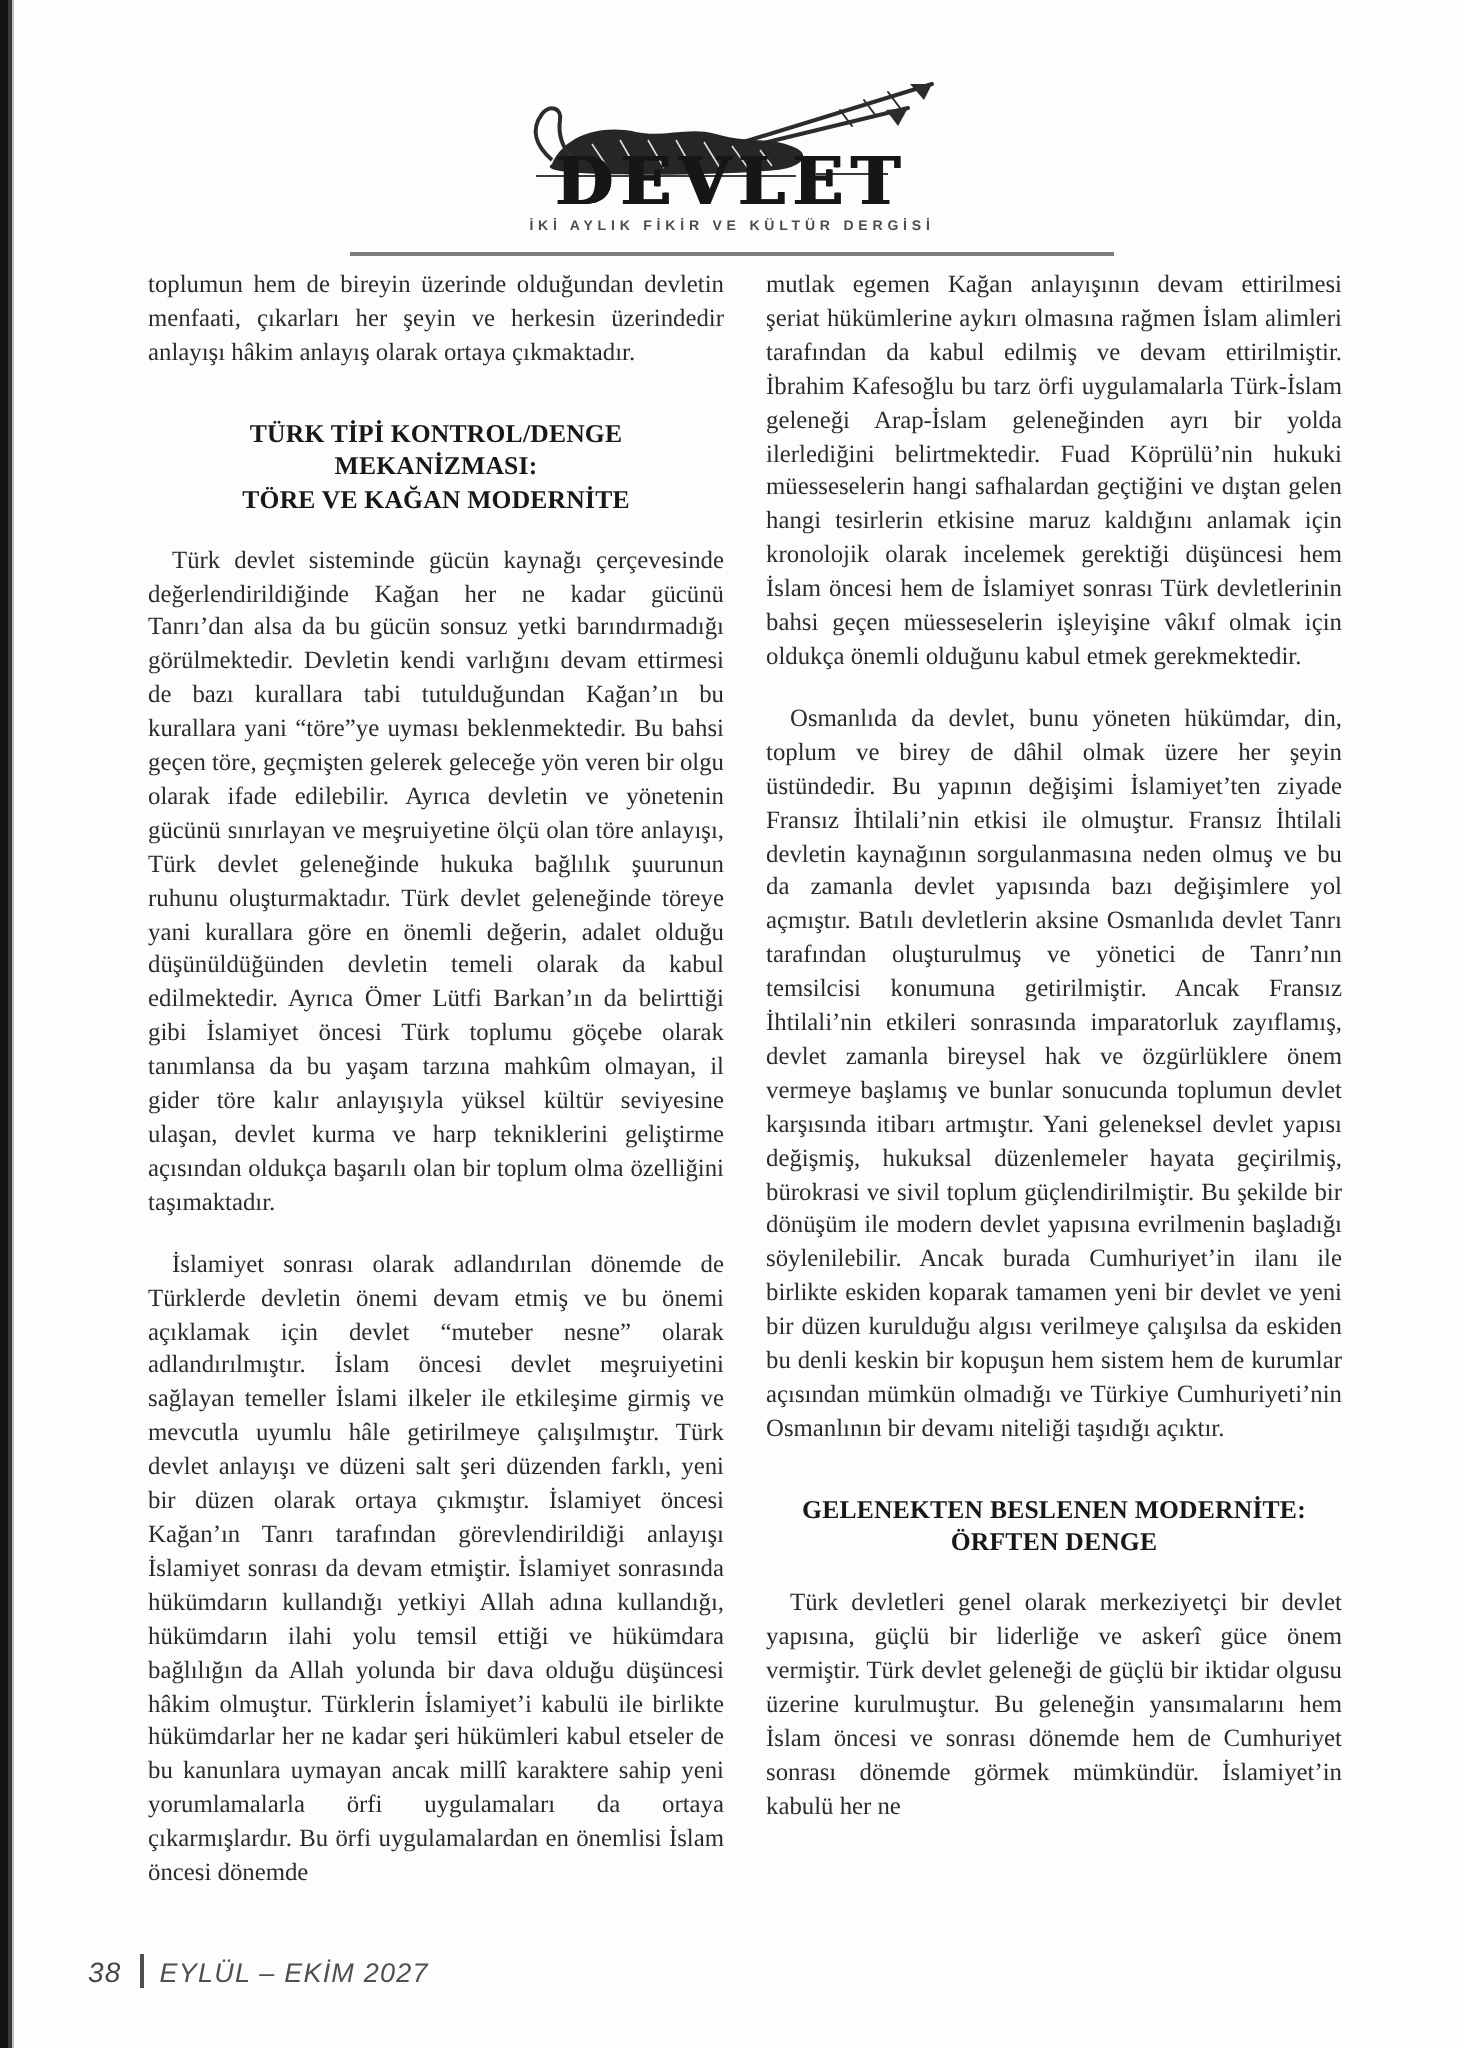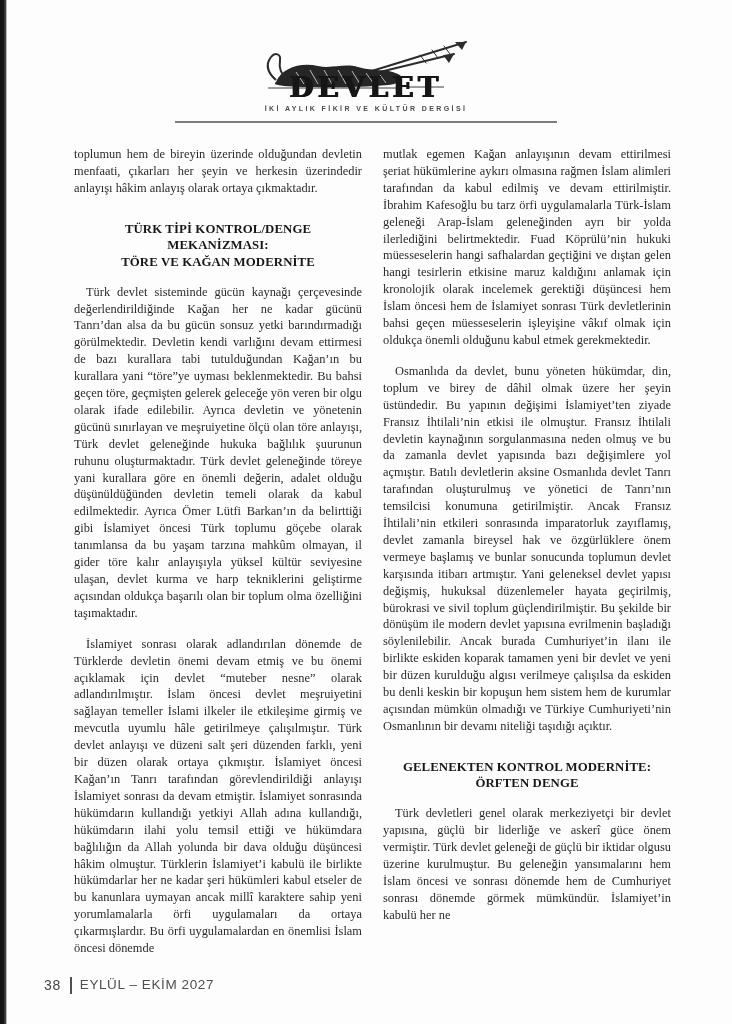--- a/index.html
+++ b/index.html
@@ -25,42 +25,42 @@
     position:absolute;left:0;top:30px;width:732px;
     text-align:center;
   }
   .masthead-illustration{
     display:block;margin:0 auto -16px auto;
     width:236px;height:60px;
   }
   .magazine-title{
     font-family:"DejaVu Serif","Liberation Serif",serif;
     font-weight:700;
-    font-size:28px;
+    font-size:33px;
     letter-spacing:4px;
     color:#161616;
     line-height:1;
     text-shadow:0.6px 0 0 #161616,-0.6px 0 0 #161616;
   }
   .magazine-subtitle{
     margin-top:3px;
     font-family:"Liberation Sans",sans-serif;
     font-size:7px;
     letter-spacing:2.4px;
     color:#4c4c4c;
     font-weight:700;
   }
   .masthead-rule{
     margin:9px auto 0 auto;
     width:382px;height:2px;
     background:#7e7e7e;
   }
   
   .article{
-    position:absolute;left:74px;top:146px;
+    position:absolute;left:74px;top:134px;
     width:597px;height:830px;
     display:flex;
     column-gap:21px;
     overflow:hidden;
   }
   .col{
     width:292px;
     overflow:hidden;
     color:#2b2b2b;
     font-size:12.4px;
@@ -74,25 +74,26 @@
     text-align:center;
     font-size:12.8px;
     line-height:1.3;
     color:#181818;
     font-weight:700;
     letter-spacing:0.1px;
   }
   
   .footer{
     position:absolute;left:44px;top:977px;
-    display:flex;align-items:flex-start;
+    display:flex;align-items:flex-end;
     font-family:"Liberation Sans",sans-serif;
     color:#4f4f4f;
     font-size:13.5px;
     letter-spacing:0.6px;
+    font-style:italic;
   }
   .footer .page-number{font-size:14px;color:#454545;}
   .footer .sep{
     display:inline-block;width:2px;height:17px;
     background:#4f4f4f;margin:0 8px 0 9px;
   }
 </style>
 </head>
 <body>
 
@@ -136,21 +137,21 @@
         <span>TÖRE VE KAĞAN MODERNİTE</span>
       </h3>
       <p class="indent">Türk devlet sisteminde gücün kaynağı çerçevesinde değerlendirildiğinde Kağan her ne kadar gücünü Tanrı’dan alsa da bu gücün sonsuz yetki barındırmadığı görülmektedir. Devletin kendi varlığını devam ettirmesi de bazı kurallara tabi tutulduğundan Kağan’ın bu kurallara yani “töre”ye uyması beklenmektedir. Bu bahsi geçen töre, geçmişten gelerek geleceğe yön veren bir olgu olarak ifade edilebilir. Ayrıca devletin ve yönetenin gücünü sınırlayan ve meşruiyetine ölçü olan töre anlayışı, Türk devlet geleneğinde hukuka bağlılık şuurunun ruhunu oluşturmaktadır. Türk devlet geleneğinde töreye yani kurallara göre en önemli değerin, adalet olduğu düşünüldüğünden devletin temeli olarak da kabul edilmektedir. Ayrıca Ömer Lütfi Barkan’ın da belirttiği gibi İslamiyet öncesi Türk toplumu göçebe olarak tanımlansa da bu yaşam tarzına mahkûm olmayan, il gider töre kalır anlayışıyla yüksel kültür seviyesine ulaşan, devlet kurma ve harp tekniklerini geliştirme açısından oldukça başarılı olan bir toplum olma özelliğini taşımaktadır.</p>
       <p class="indent">İslamiyet sonrası olarak adlandırılan dönemde de Türklerde devletin önemi devam etmiş ve bu önemi açıklamak için devlet “muteber nesne” olarak adlandırılmıştır. İslam öncesi devlet meşruiyetini sağlayan temeller İslami ilkeler ile etkileşime girmiş ve mevcutla uyumlu hâle getirilmeye çalışılmıştır. Türk devlet anlayışı ve düzeni salt şeri düzenden farklı, yeni bir düzen olarak ortaya çıkmıştır. İslamiyet öncesi Kağan’ın Tanrı tarafından görevlendirildiği anlayışı İslamiyet sonrası da devam etmiştir. İslamiyet sonrasında hükümdarın kullandığı yetkiyi Allah adına kullandığı, hükümdarın ilahi yolu temsil ettiği ve hükümdara bağlılığın da Allah yolunda bir dava olduğu düşüncesi hâkim olmuştur. Türklerin İslamiyet’i kabulü ile birlikte hükümdarlar her ne kadar şeri hükümleri kabul etseler de bu kanunlara uymayan ancak millî karaktere sahip yeni yorumlamalarla örfi uygulamaları da ortaya çıkarmışlardır. Bu örfi uygulamalardan en önemlisi İslam öncesi dönemde</p>
     </div>
 
     <div class="col">
       <p>mutlak egemen Kağan anlayışının devam ettirilmesi şeriat hükümlerine aykırı olmasına rağmen İslam alimleri tarafından da kabul edilmiş ve devam ettirilmiştir. İbrahim Kafesoğlu bu tarz örfi uygulamalarla Türk-İslam geleneği Arap-İslam geleneğinden ayrı bir yolda ilerlediğini belirtmektedir. Fuad Köprülü’nin hukuki müesseselerin hangi safhalardan geçtiğini ve dıştan gelen hangi tesirlerin etkisine maruz kaldığını anlamak için kronolojik olarak incelemek gerektiği düşüncesi hem İslam öncesi hem de İslamiyet sonrası Türk devletlerinin bahsi geçen müesseselerin işleyişine vâkıf olmak için oldukça önemli olduğunu kabul etmek gerekmektedir.</p>
       <p class="indent">Osmanlıda da devlet, bunu yöneten hükümdar, din, toplum ve birey de dâhil olmak üzere her şeyin üstündedir. Bu yapının değişimi İslamiyet’ten ziyade Fransız İhtilali’nin etkisi ile olmuştur. Fransız İhtilali devletin kaynağının sorgulanmasına neden olmuş ve bu da zamanla devlet yapısında bazı değişimlere yol açmıştır. Batılı devletlerin aksine Osmanlıda devlet Tanrı tarafından oluşturulmuş ve yönetici de Tanrı’nın temsilcisi konumuna getirilmiştir. Ancak Fransız İhtilali’nin etkileri sonrasında imparatorluk zayıflamış, devlet zamanla bireysel hak ve özgürlüklere önem vermeye başlamış ve bunlar sonucunda toplumun devlet karşısında itibarı artmıştır. Yani geleneksel devlet yapısı değişmiş, hukuksal düzenlemeler hayata geçirilmiş, bürokrasi ve sivil toplum güçlendirilmiştir. Bu şekilde bir dönüşüm ile modern devlet yapısına evrilmenin başladığı söylenilebilir. Ancak burada Cumhuriyet’in ilanı ile birlikte eskiden koparak tamamen yeni bir devlet ve yeni bir düzen kurulduğu algısı verilmeye çalışılsa da eskiden bu denli keskin bir kopuşun hem sistem hem de kurumlar açısından mümkün olmadığı ve Türkiye Cumhuriyeti’nin Osmanlının bir devamı niteliği taşıdığı açıktır.</p>
       <h3>
-        <span>GELENEKTEN KONTROL MODERNİTE:</span><br>
+        <span>GELENEKTEN BESLENEN MODERNİTE:</span><br>
         <span>ÖRFTEN DENGE</span>
       </h3>
       <p class="indent">Türk devletleri genel olarak merkeziyetçi bir devlet yapısına, güçlü bir liderliğe ve askerî güce önem vermiştir. Türk devlet geleneği de güçlü bir iktidar olgusu üzerine kurulmuştur. Bu geleneğin yansımalarını hem İslam öncesi ve sonrası dönemde hem de Cumhuriyet sonrası dönemde görmek mümkündür. İslamiyet’in kabulü her ne</p>
     </div>
 
   </main>
 
   <footer class="footer">
     <span class="page-number">38</span>
     <span class="sep"></span>

